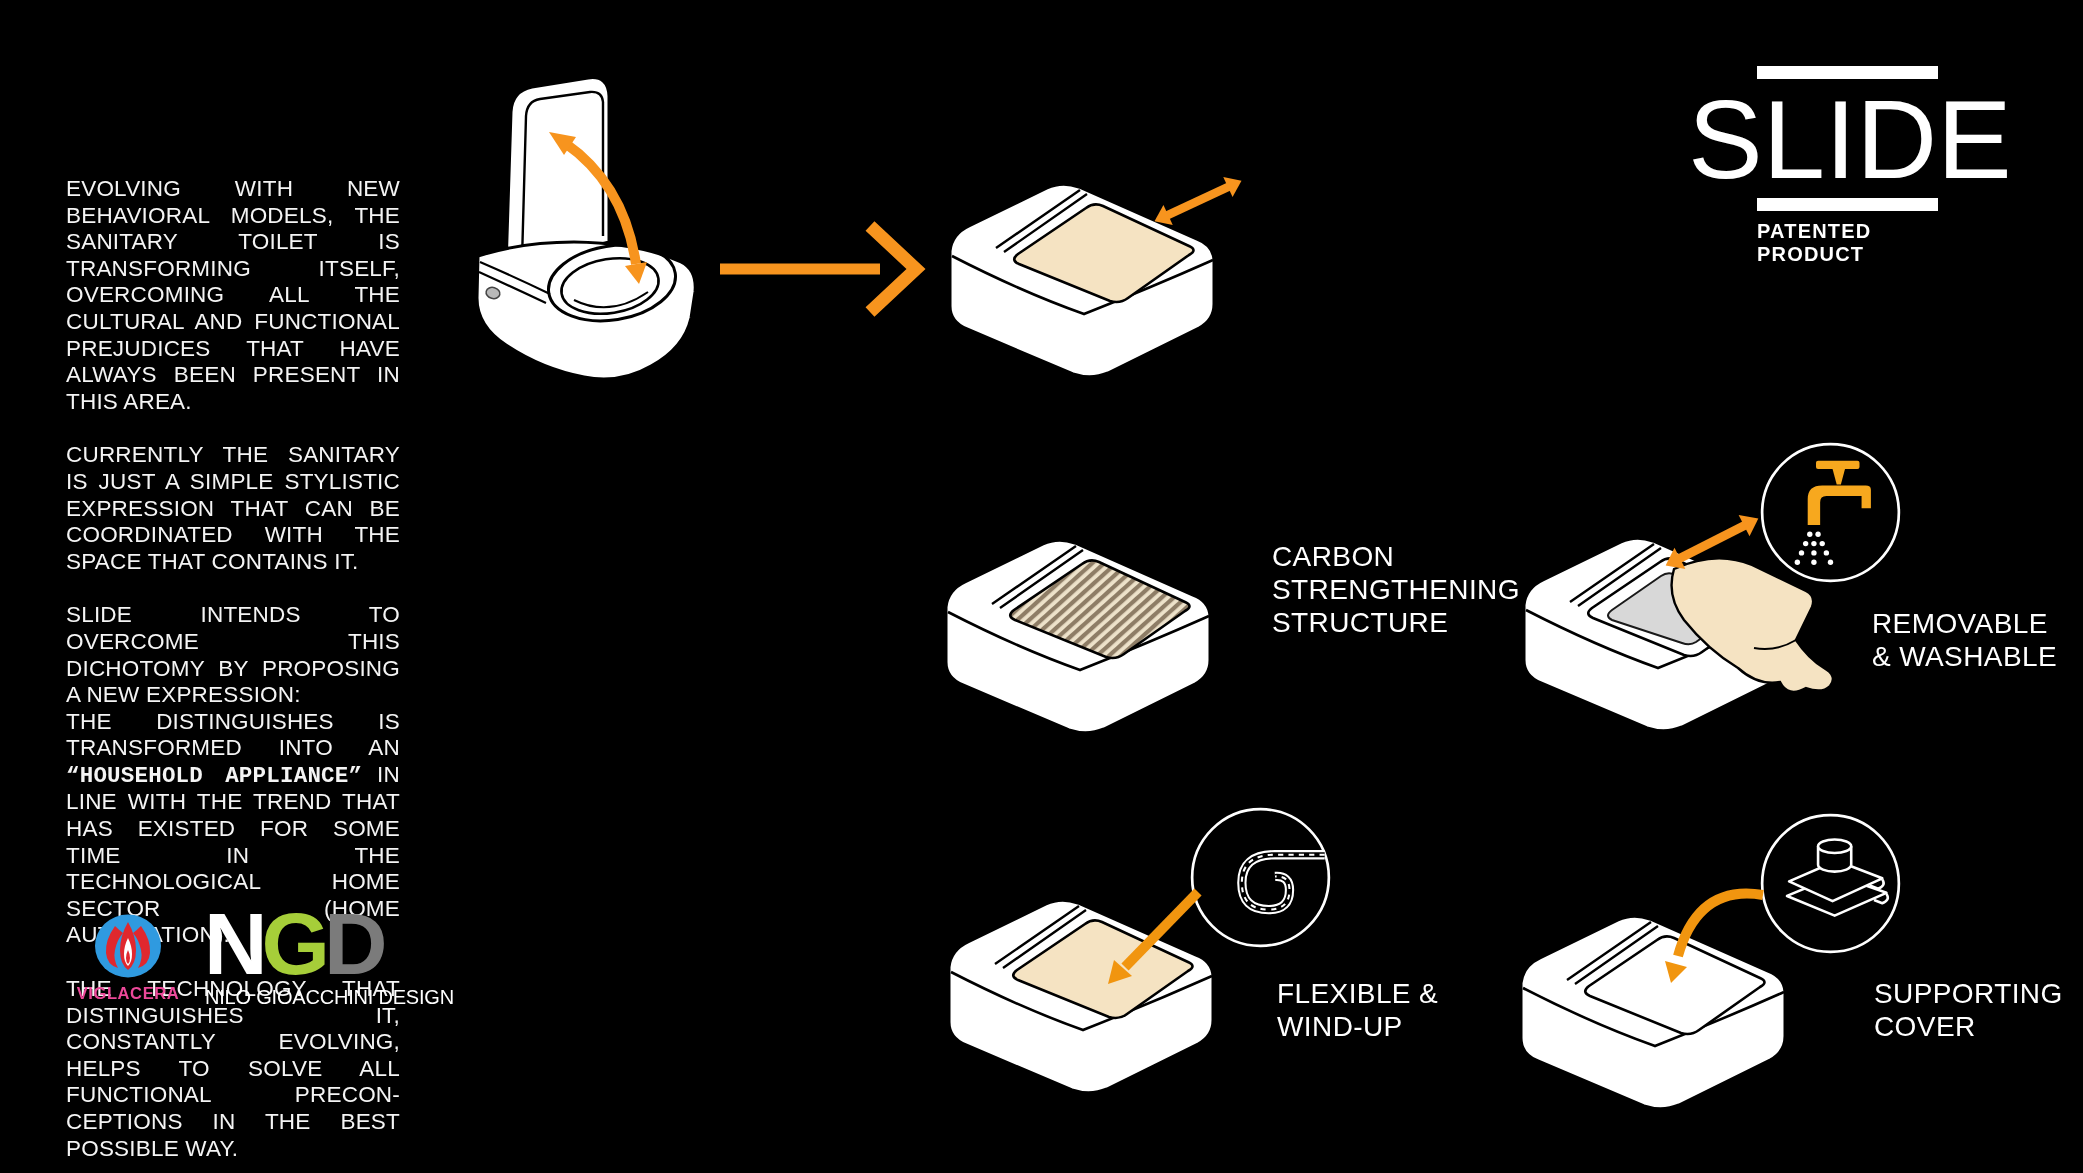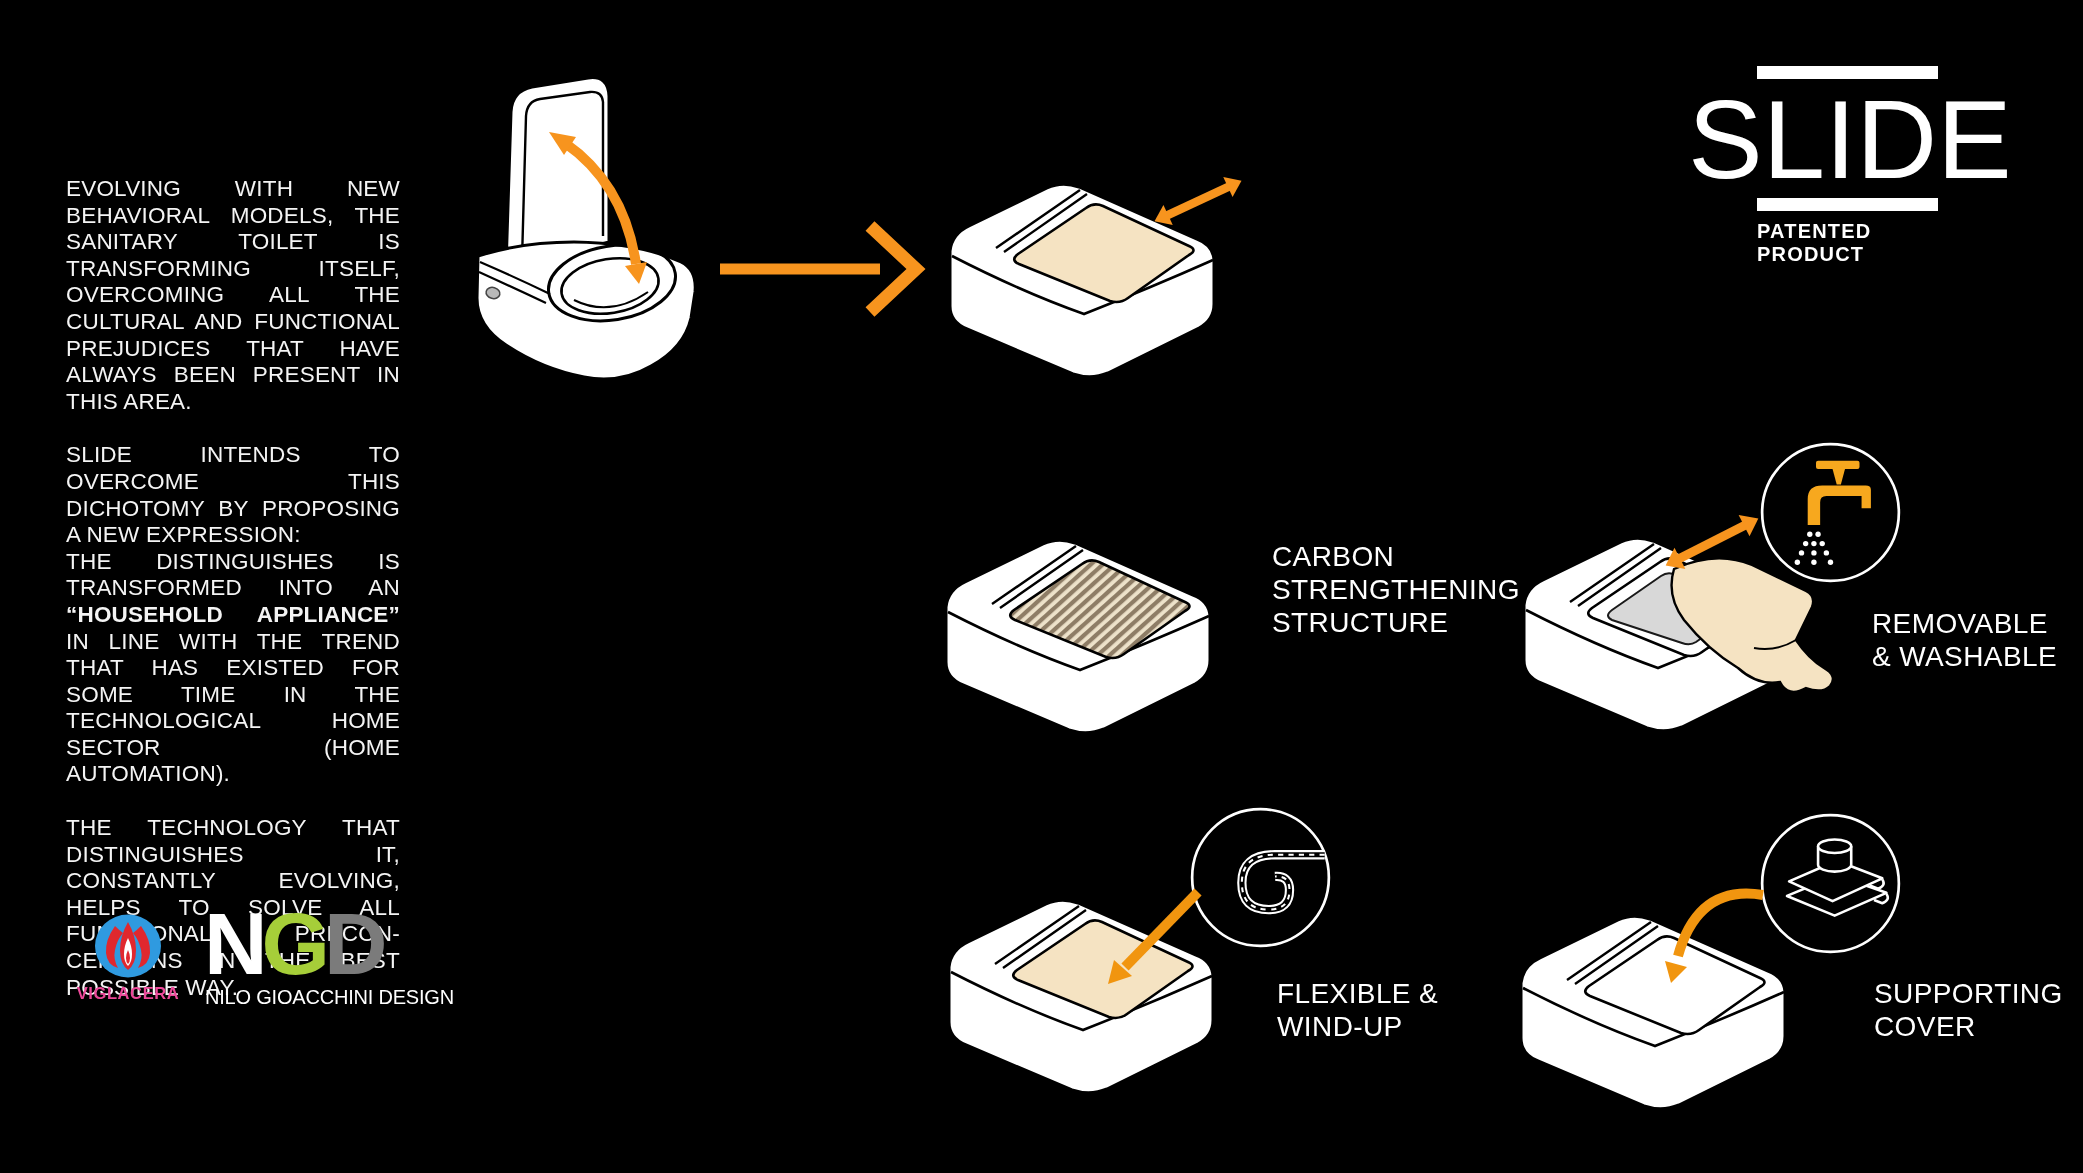--- a/index.html
+++ b/index.html
@@ -6,21 +6,21 @@
   .stage{
     position:relative;width:2083px;height:1173px;background:#000;
     overflow:hidden;font-family:"Liberation Sans",sans-serif;color:#fff;
   }
   .abs{position:absolute;}
   
   .intro{left:66px;top:156px;width:334px;font-size:22.5px;line-height:26.6px;
          text-align:justify;letter-spacing:.2px;color:#f4f4f4;margin-top:20px;}
   .intro p{margin:0 0 27px 0;}
   .intro p:last-child{margin-bottom:0;}
-  .intro b{font-weight:bold;}
+  .intro b{font-weight:bold;font-family:Liberation Mono, monospace;}
   
   .feature-label{position:absolute;font-size:28px;line-height:33px;
                  white-space:pre-line;letter-spacing:.4px;color:#fff;}
   
   .slide-logo{left:1688px;top:60px;width:322px;height:195px;}
   .slide-bar{position:absolute;left:69px;width:181px;height:13px;background:#fff;}
   .slide-letters{position:absolute;left:0;top:24px;width:322px;display:flex;
                  justify-content:space-between;font-size:112px;line-height:1;color:#fff;}
   .slide-tagline{position:absolute;left:69px;top:160px;width:190px;
                  font-size:20px;font-weight:bold;letter-spacing:1.2px;color:#fff;}
@@ -49,20 +49,21 @@
         <path d="M 16,105 Q 18,88 35,80 L 113,42 Q 128,35 145,41 L 263,93 Q 279,99 280,114 L 280,158 Q 280,174 265,182 L 174,227 Q 157,234 139,228 L 33,183 Q 16,176 16,160 Z" fill="#ffffff" stroke="#000" stroke-width="3"></path>
         <path d="M 18,110 Q 88,146 150,168 Q 216,142 279,114" fill="none" stroke="#000" stroke-width="2.6"></path>
         <path d="M 84,108 L 152,62 Q 160,56 169,60 L 255,100 Q 264,104 255,109 L 194,152 Q 186,158 176,155 L 85,118 Q 76,114 84,108 Z" stroke="#000" stroke-width="2.6"></path>
         <path d="M 62,102 L 146,44 M 70,106 L 153,48" stroke="#000" stroke-width="2.4" fill="none"></path>
       </g>
     </defs>
   </svg>
 
   <div class="abs intro">
     <p>EVOLVING WITH NEW BEHAVIORAL MODELS, THE SANITARY TOILET IS TRANSFORMING ITSELF, OVERCOMING ALL THE CULTURAL AND FUNCTIONAL PREJUDICES THAT HAVE ALWAYS BEEN PRESENT IN THIS AREA.</p>
+    <p>CURRENTLY THE SANITARY IS JUST A SIMPLE STYLISTIC EXPRESSION THAT CAN BE COORDINATED WITH THE SPACE THAT CONTAINS IT.</p>
     <p><span>SLIDE INTENDS TO OVERCOME THIS DICHOTOMY BY PROPOSING A NEW EXPRESSION:</span><br>
       <span>THE DISTINGUISHES IS TRANSFORMED INTO AN </span><b>“HOUSEHOLD APPLIANCE”</b><span> IN LINE WITH THE TREND THAT HAS EXISTED FOR SOME TIME IN THE TECHNOLOGICAL HOME SECTOR (HOME AUTOMATION).</span></p>
     <p>THE TECHNOLOGY THAT DISTINGUISHES IT, CONSTANTLY EVOLVING, HELPS TO SOLVE ALL FUNCTIONAL PRECON- CEPTIONS IN THE BEST POSSIBLE WAY.</p>
   </div>
 
   <svg class="abs" style="left:93px;top:912px" width="70" height="70" viewBox="0 0 70 70">
     <ellipse cx="35" cy="34" rx="33" ry="31.5" fill="#2f9ae0"></ellipse>
     <g>
       <path d="M 22,14 Q 12,28 13,41 Q 14,53 25,56 Q 20,47 22,38 Q 24,28 30,21 Q 26,18 22,14 Z" fill="#e0282e"></path>
       <path d="M 48,14 Q 58,28 57,41 Q 56,53 45,56 Q 50,47 48,38 Q 46,28 40,21 Q 44,18 48,14 Z" fill="#e0282e"></path>

